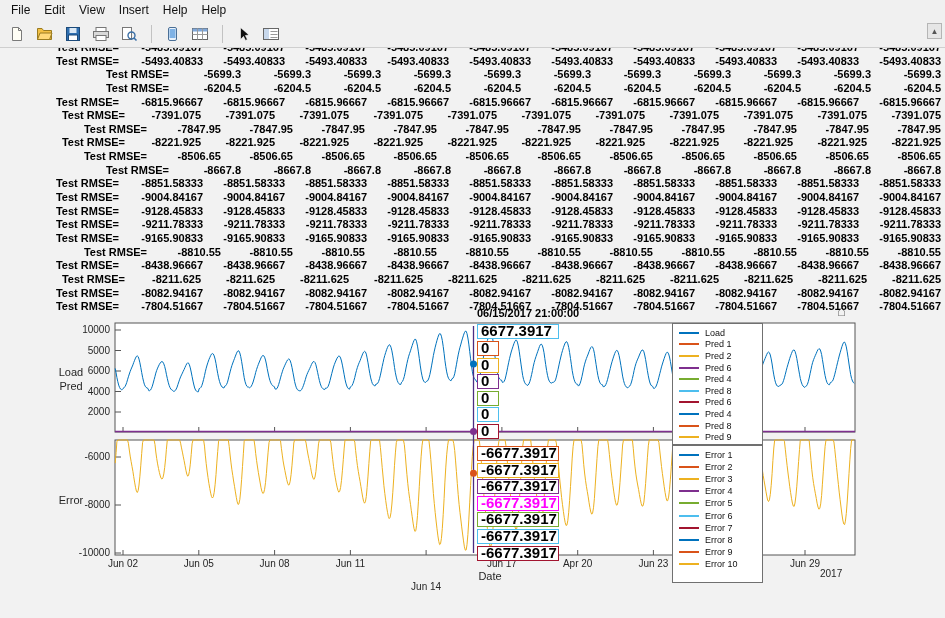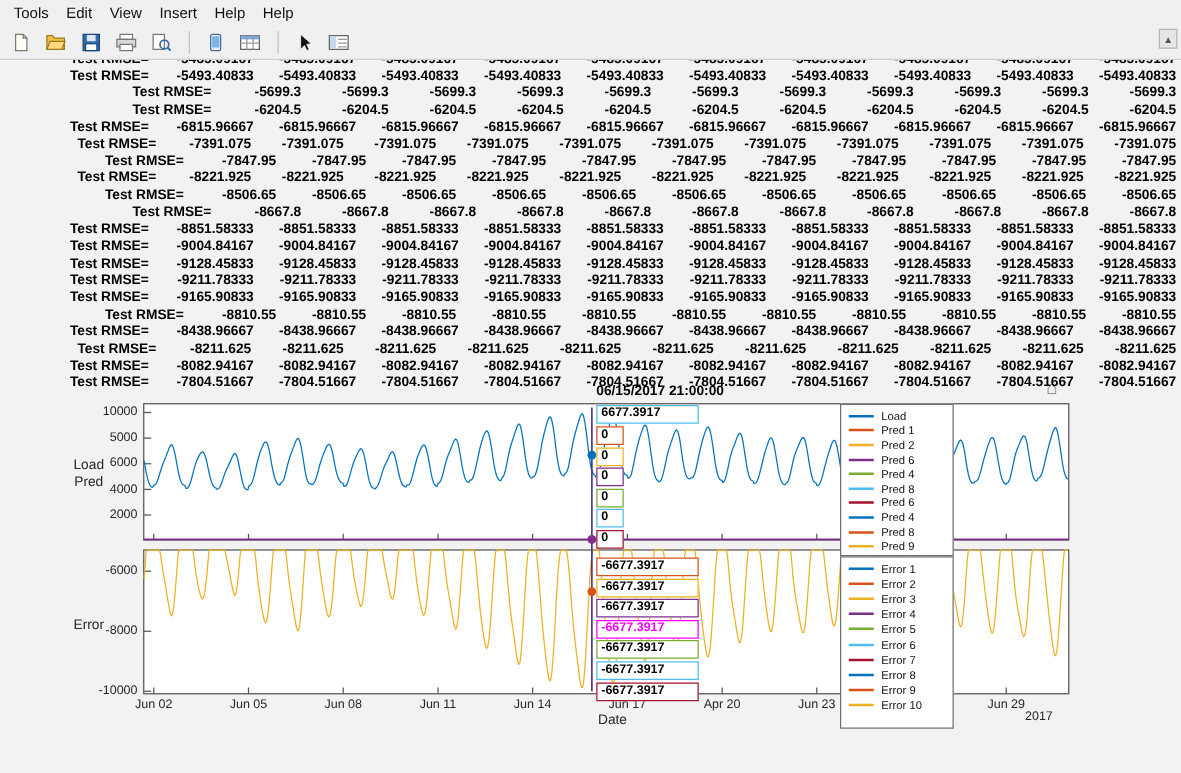--- a/index.html
+++ b/index.html
@@ -39,30 +39,30 @@
   #legend-top { top:323px; height:122px; }
   #legend-bottom { top:445px; height:138px; }
   .lg-row { display:flex; align-items:center; height:11.6px; }
   #legend-bottom .lg-row { height:12.1px; }
   .lg-line { width:20px; height:2px; margin-right:6px; flex:0 0 auto; }
   .lg-label { font-size:9px; color:#111; white-space:nowrap; }
 
   #datatip-header { position:absolute; left:477px; top:307px; font-size:11px; font-weight:bold;
                     color:#000; white-space:nowrap; z-index:6; }
   .dt-box { position:absolute; left:477px; height:15px; background:#fff; border:1.6px solid #888;
-            font-size:10px; font-weight:bold; line-height:11px; padding:0 3px; color:#000; z-index:6;
+            font-size:15px; font-weight:bold; line-height:11px; padding:0 3px; color:#000; z-index:6;
             white-space:nowrap; }
   .dt-wide { width:82px; }
   .dt-small { width:22px; }
 </style>
 </head>
 <body>
 
 <div id="menubar">
-    <div class="menu-item">Tools</div>
+    <div class="menu-item">File</div>
     <div class="menu-item">Edit</div>
     <div class="menu-item">View</div>
     <div class="menu-item">Insert</div>
     <div class="menu-item">Help</div>
     <div class="menu-item">Help</div>
   </div>
 
 <div id="toolbar">
   <div class="tool-btn">
     <svg width="16" height="16">
@@ -455,21 +455,21 @@
       <div class="ytick" style="top: 365px;">6000</div>
       <div class="ytick" style="top: 385.5px;">4000</div>
       <div class="ytick" style="top: 406px;">2000</div>
       <div class="ytick" style="top: 451px;">-6000</div>
       <div class="ytick" style="top: 499px;">-8000</div>
       <div class="ytick" style="top: 547px;">-10000</div>
       <div class="xtick" style="left: 97px;">Jun 02</div>
       <div class="xtick" style="left: 172.8px;">Jun 05</div>
       <div class="xtick" style="left: 248.6px;">Jun 08</div>
       <div class="xtick" style="left: 324.4px;">Jun 11</div>
-      <div class="xtick" style="left: 400.1px;">Jun 14</div>
+      <div class="xtick" style="left: 400.1px; margin-top: 23px;">Jun 14</div>
       <div class="xtick" style="left: 475.9px;">Jun 17</div>
       <div class="xtick" style="left: 551.7px;">Apr 20</div>
       <div class="xtick" style="left: 627.4px;">Jun 23</div>
       <div class="xtick" style="left: 703.2px;">Jun 26</div>
       <div class="xtick" style="left: 779px;">Jun 29</div>
     </div>
 
   <div id="home-icon">⌂</div>
 
   <div id="legend-top" class="legend">

